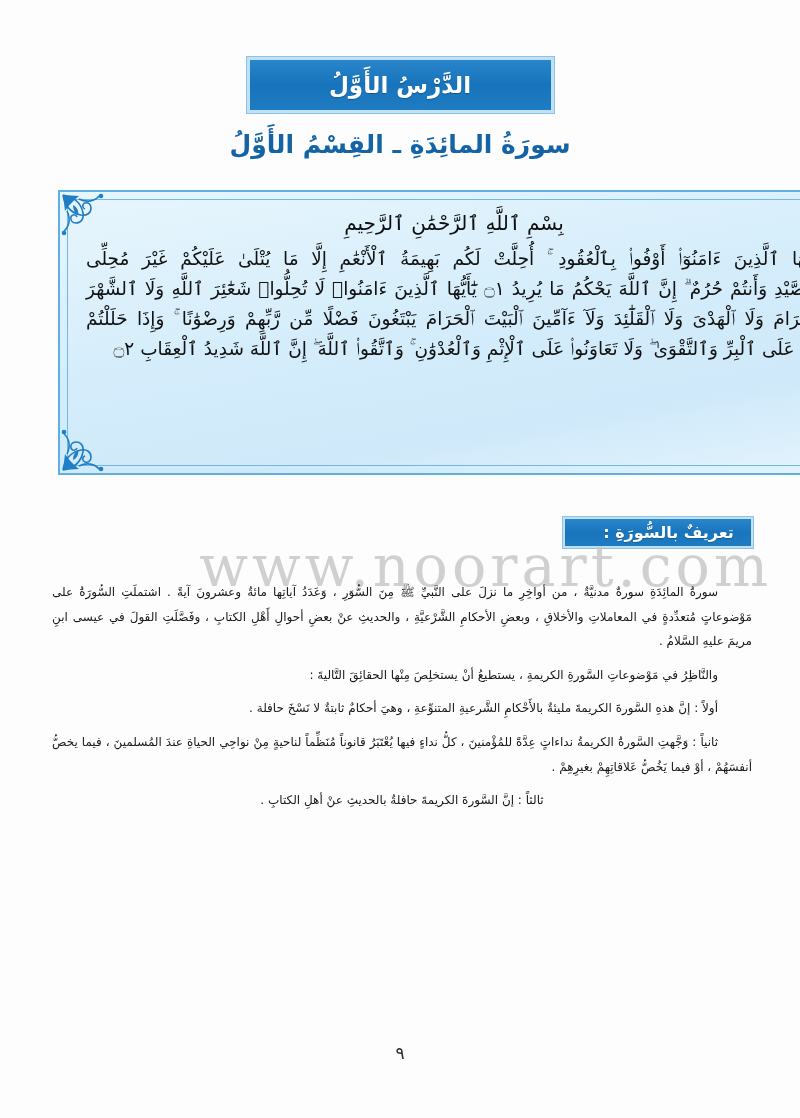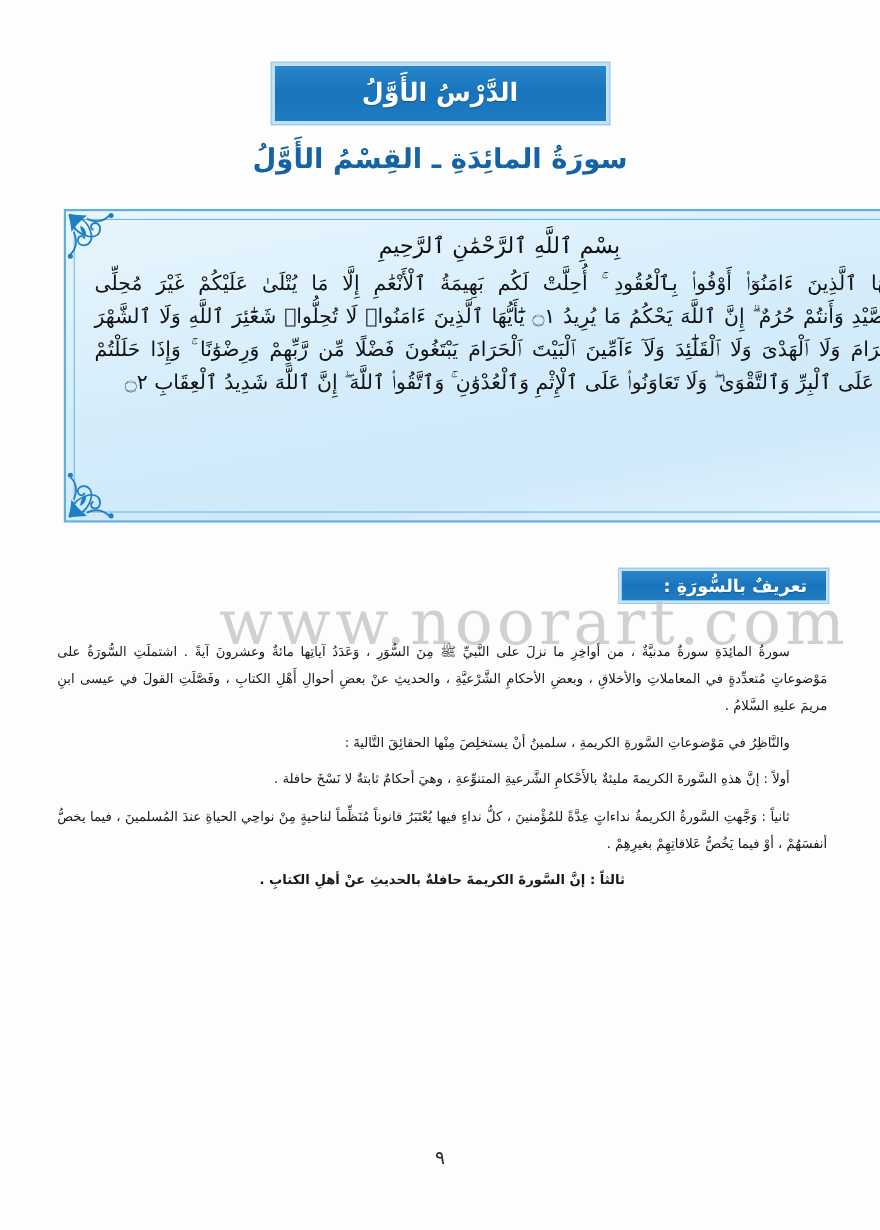--- a/index.html
+++ b/index.html
@@ -193,21 +193,20 @@
     text-align: justify;
     text-align-last: right;
     margin: 0 0 9px 0;
   }
   .para.indent {
     text-indent: 34px;
   }
   .para.centered-last {
     text-align: right;
     text-align-last: center;
-    font-weight: bold;
   }
 
   
   .page-number {
     position: absolute;
     bottom: 55px;
     left: 0;
     width: 800px;
     text-align: center;
     font-size: 17px;
@@ -308,21 +307,21 @@
   <div class="section-heading-wrap">
     <div class="section-heading">
       <span class="section-heading-text">تعريفٌ بالسُّورَةِ :</span>
     </div>
   </div>
 
   <div class="watermark">www.noorart.com</div>
 
   <div class="body-text">
     <p class="para indent">سورةُ المائِدَةِ سورةٌ مدنيَّةٌ ، من أواخِرِ ما نزلَ على النَّبيِّ ﷺ مِنَ السُّوَرِ ، وَعَدَدُ آياتِها مائةٌ وعشرونَ آيةً . اشتملَتِ السُّورَةُ على مَوْضوعاتٍ مُتعدِّدةٍ في المعاملاتِ والأخلاقِ ، وبعضِ الأحكامِ الشَّرْعيَّةِ ، والحديثِ عنْ بعضِ أحوالِ أَهْلِ الكتابِ ، وفَصَّلَتِ القولَ في عيسى ابنِ مريمَ عليهِ السَّلامُ .</p>
-    <p class="para indent">والنَّاظِرُ في مَوْضوعاتِ السَّورةِ الكريمةِ ، سلمينُ أنْ يستخلِصَ مِنْها الحقائِقَ التَّاليةَ :</p>
+    <p class="para indent">والنَّاظِرُ في مَوْضوعاتِ السَّورةِ الكريمةِ ، يستطيعُ أنْ يستخلِصَ مِنْها الحقائِقَ التَّاليةَ :</p>
     <p class="para indent">أولاً : إنَّ هذهِ السَّورةَ الكريمةَ مليئةٌ بالأَحْكامِ الشَّرعيةِ المتنوِّعةِ ، وهيَ أحكامٌ ثابتةٌ لا نَسْخَ حافلة .</p>
     <p class="para indent">ثانياً : وَجَّهتِ السَّورةُ الكريمةُ نداءاتٍ عِدَّةً للمُؤْمنينَ ، كلُّ نداءٍ فيها يُعْتَبَرُ قانوناً مُنَظِّماً لناحيةٍ مِنْ نواحِي الحياةِ عندَ المُسلمينَ ، فيما يخصُّ أنفسَهُمْ ، أوْ فيما يَخُصُّ عَلاقاتِهِمْ بغيرِهِمْ .</p>
     <p class="para centered-last">ثالثاً : إنَّ السَّورةَ الكريمةَ حافلةٌ بالحديثِ عنْ أهلِ الكتابِ .</p>
   </div>
 
   <div class="page-number">٩</div>
 
 </div>
 
 </body></html>

